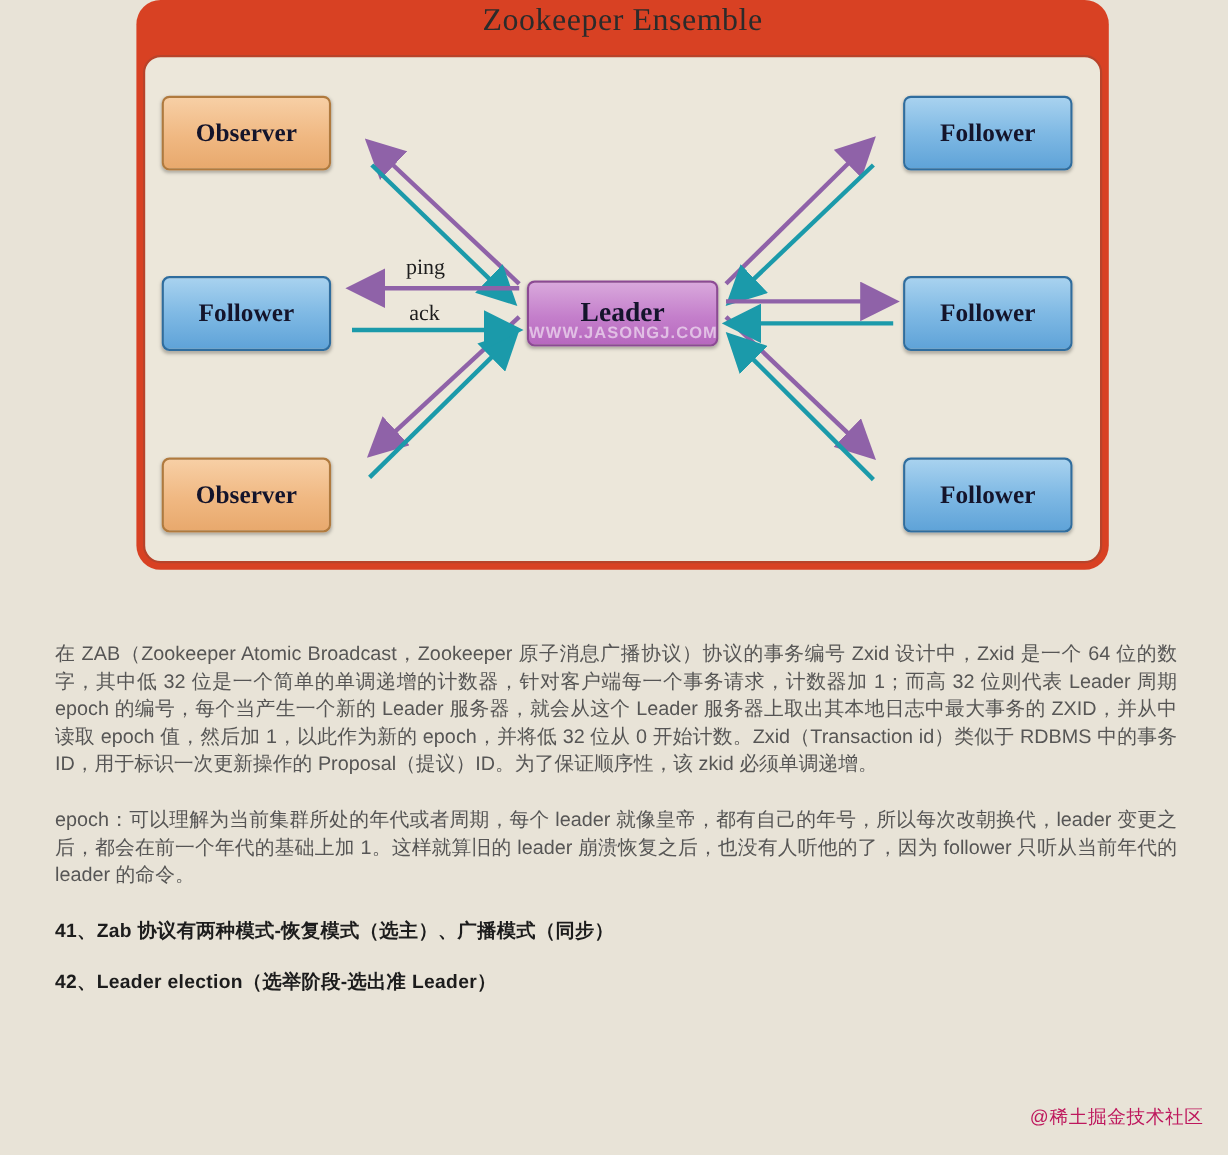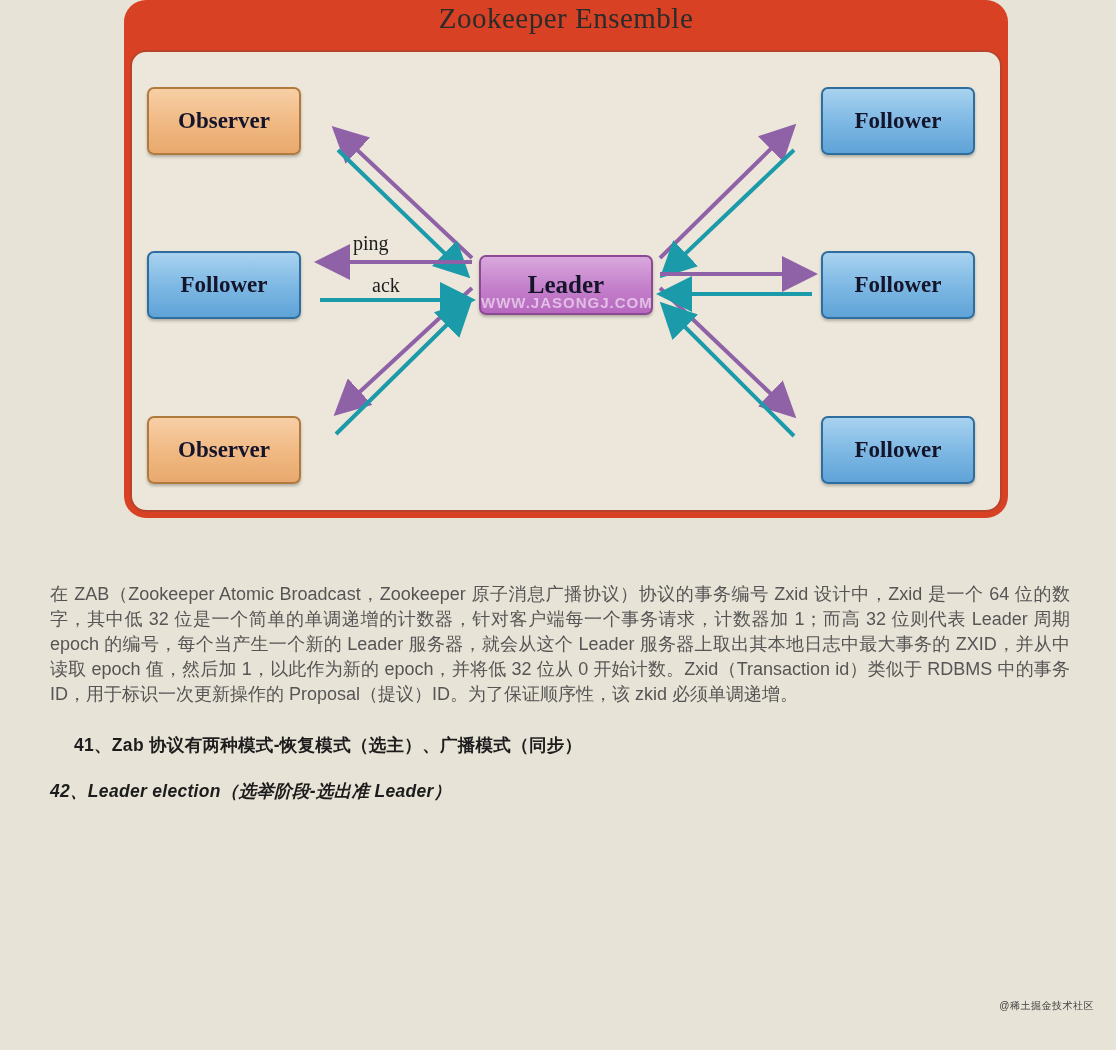--- a/index.html
+++ b/index.html
@@ -114,21 +114,21 @@
     width: 884px;
     height: 518px;
     pointer-events: none;
   }
   .lbl-ping, .lbl-ack {
     position: absolute;
     font-family: "Liberation Serif", serif;
     font-size: 20px;
     color: #1d1d1d;
   }
-  .lbl-ping { left: 229px; top: 232px; }
+  .lbl-ping { left: 245px; top: 232px; }
   .lbl-ack  { left: 248px; top: 274px; }
 
   
   .article {
     position: absolute;
     left: 50px;
     top: 582px;
     width: 1020px;
   }
   .sec-heading {
@@ -141,29 +141,29 @@
   .sec-body {
     font-size: 18px;
     line-height: 25px;
     color: #4a4a4a;
     margin: 0;
     text-align: justify;
     filter: blur(0.35px);
     opacity: 0.92;
   }
   .section { margin-bottom: 26px; }
-  .section.last { margin-bottom: 0; font-style: italic; }
-  #sec-41 { margin-bottom: 22px; margin-left: 24px; }
+  .section.last { margin-bottom: 0; }
+  #sec-41 { margin-bottom: 22px; }
 
   .watermark {
     position: absolute;
     right: 22px;
-    bottom: 37px;
-    font-size: 10px;
-    color: #404040;
+    bottom: 23px;
+    font-size: 17px;
+    color: #be185d;
     letter-spacing: 0.5px;
   }
 </style>
 </head>
 <body>
 
 <div class="diagram-wrap">
   <div class="ensemble-frame">
     <div class="ensemble-title">Zookeeper Ensemble</div>
     <div class="ensemble-inner"></div>
@@ -216,20 +216,21 @@
   </div>
 </div>
 
 <div class="article">
 
   <div class="section">
     <p class="sec-body">在 ZAB（Zookeeper Atomic Broadcast，Zookeeper 原子消息广播协议）协议的事务编号 Zxid 设计中，Zxid 是一个 64 位的数字，其中低 32 位是一个简单的单调递增的计数器，针对客户端每一个事务请求，计数器加 1；而高 32 位则代表 Leader 周期 epoch 的编号，每个当产生一个新的 Leader 服务器，就会从这个 Leader 服务器上取出其本地日志中最大事务的 ZXID，并从中读取 epoch 值，然后加 1，以此作为新的 epoch，并将低 32 位从 0 开始计数。Zxid（Transaction id）类似于 RDBMS 中的事务 ID，用于标识一次更新操作的 Proposal（提议）ID。为了保证顺序性，该 zkid 必须单调递增。</p>
   </div>
 
   <div class="section">
+    <p class="sec-body">epoch：可以理解为当前集群所处的年代或者周期，每个 leader 就像皇帝，都有自己的年号，所以每次改朝换代，leader 变更之后，都会在前一个年代的基础上加 1。这样就算旧的 leader 崩溃恢复之后，也没有人听他的了，因为 follower 只听从当前年代的 leader 的命令。</p>
   </div>
 
   <div class="section" id="sec-41">
     <h3 class="sec-heading">41、Zab 协议有两种模式-恢复模式（选主）、广播模式（同步）</h3>
   </div>
 
   <div class="section last">
     <h3 class="sec-heading">42、Leader election（选举阶段-选出准 Leader）</h3>
   </div>
 

